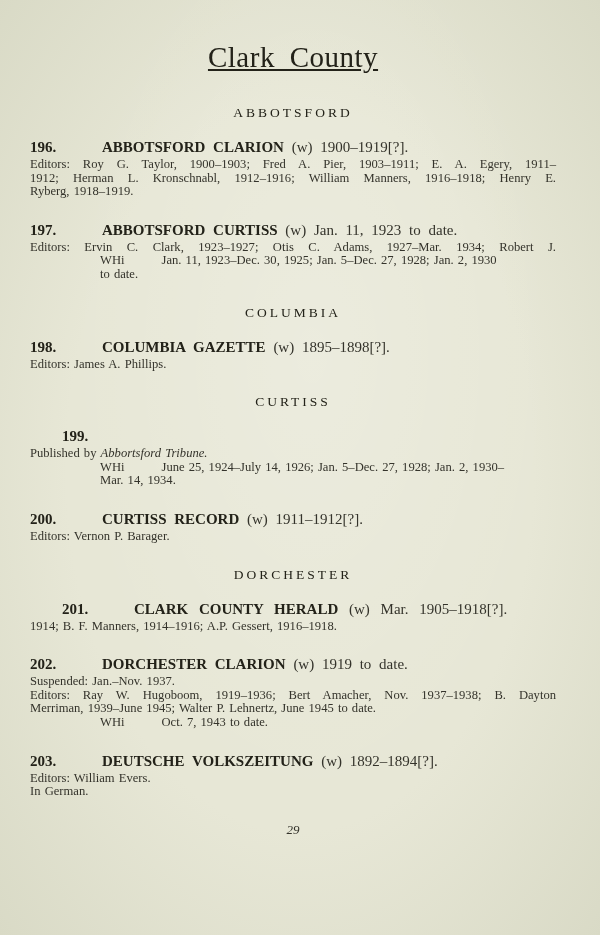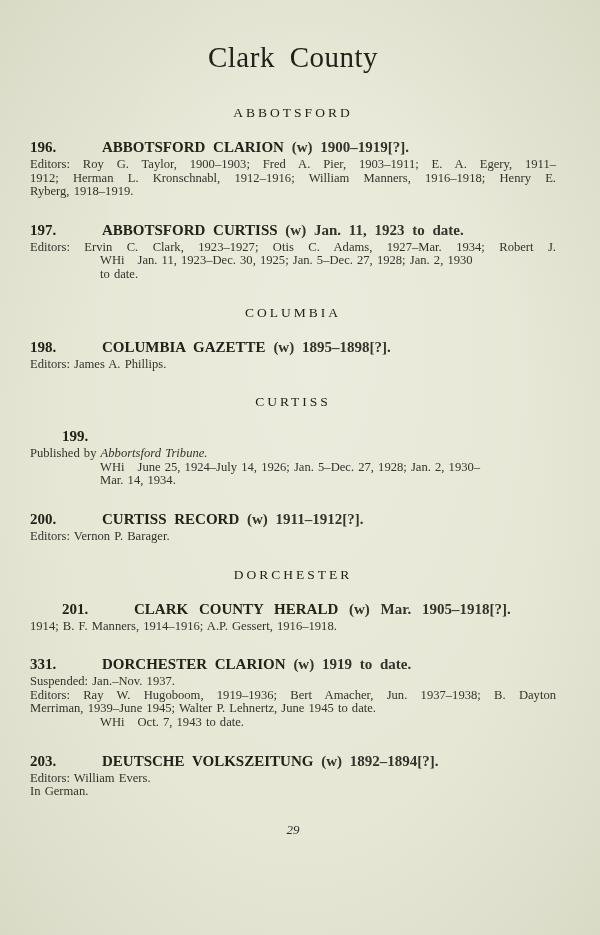--- a/index.html
+++ b/index.html
@@ -24,20 +24,21 @@
   }
   .doc-title{
     font-size:29px;
     font-weight:normal;
     text-align:center;
     letter-spacing:0.5px;
     word-spacing:7px;
     color:var(--ink-dark);
     line-height:30px;
     margin-bottom:33px;
+    text-decoration:underline;
   }
   .sec{margin-bottom:16px;}
   .sec-h{
     text-align:center;
     font-size:13.5px;
     letter-spacing:3px;
     color:var(--ink-dark);
     line-height:15px;
     margin-bottom:19px;
   }
@@ -46,32 +47,32 @@
     display:flex;
     font-size:15px;
     line-height:17px;
     font-weight:bold;
     color:var(--ink-dark);
     word-spacing:4px;
     margin-bottom:2px;
   }
   .head.wide{word-spacing:7px;margin-left:32px;}
   .num{flex:0 0 72px;}
-  .det{font-weight:bold;color:var(--ink);}
+  .det{font-weight:normal;color:var(--ink);}
   .bl{
     font-size:12.6px;
     line-height:13.6px;
     word-spacing:1px;
   }
   .j{
     text-align:justify;
     text-align-last:justify;
   }
   .holdings{padding-left:70px;}
-  .hl{display:flex;font-size:12.6px;line-height:13.6px;word-spacing:1px;}
+  .hl{display:flex;font-size:12.6px;line-height:13.6px;word-spacing:1px;gap:24px;}
   .whi{margin-right:13px;}
   .folio{
     text-align:center;
     font-style:italic;
     font-size:13px;
     margin-top:11px;
     color:var(--ink);
   }
 </style>
 </head>
@@ -154,25 +155,25 @@
     <article class="entry">
       <div class="head wide">
         <span class="num">201.</span>
         <span><b>CLARK COUNTY HERALD</b> <span class="det">(w) Mar. 1905–1918[?].</span></span>
       </div>
       <div class="bl">1914; B. F. Manners, 1914–1916; A.P. Gessert, 1916–1918.</div>
     </article>
 
     <article class="entry">
       <div class="head">
-        <span class="num">331.</span>
+        <span class="num">202.</span>
         <span><b>DORCHESTER CLARION</b> <span class="det">(w) 1919 to date.</span></span>
       </div>
       <div class="bl">Suspended: Jan.–Nov. 1937.</div>
-      <div class="bl j">Editors: Ray W. Hugoboom, 1919–1936; Bert Amacher, Jun. 1937–1938; B. Dayton</div>
+      <div class="bl j">Editors: Ray W. Hugoboom, 1919–1936; Bert Amacher, Nov. 1937–1938; B. Dayton</div>
       <div class="bl">Merriman, 1939–June 1945; Walter P. Lehnertz, June 1945 to date.</div>
       <div class="holdings">
         <div class="hl">
           <span class="whi">WHi</span>
           <span>Oct. 7, 1943 to date.</span>
         </div>
       </div>
     </article>
 
     <article class="entry">

